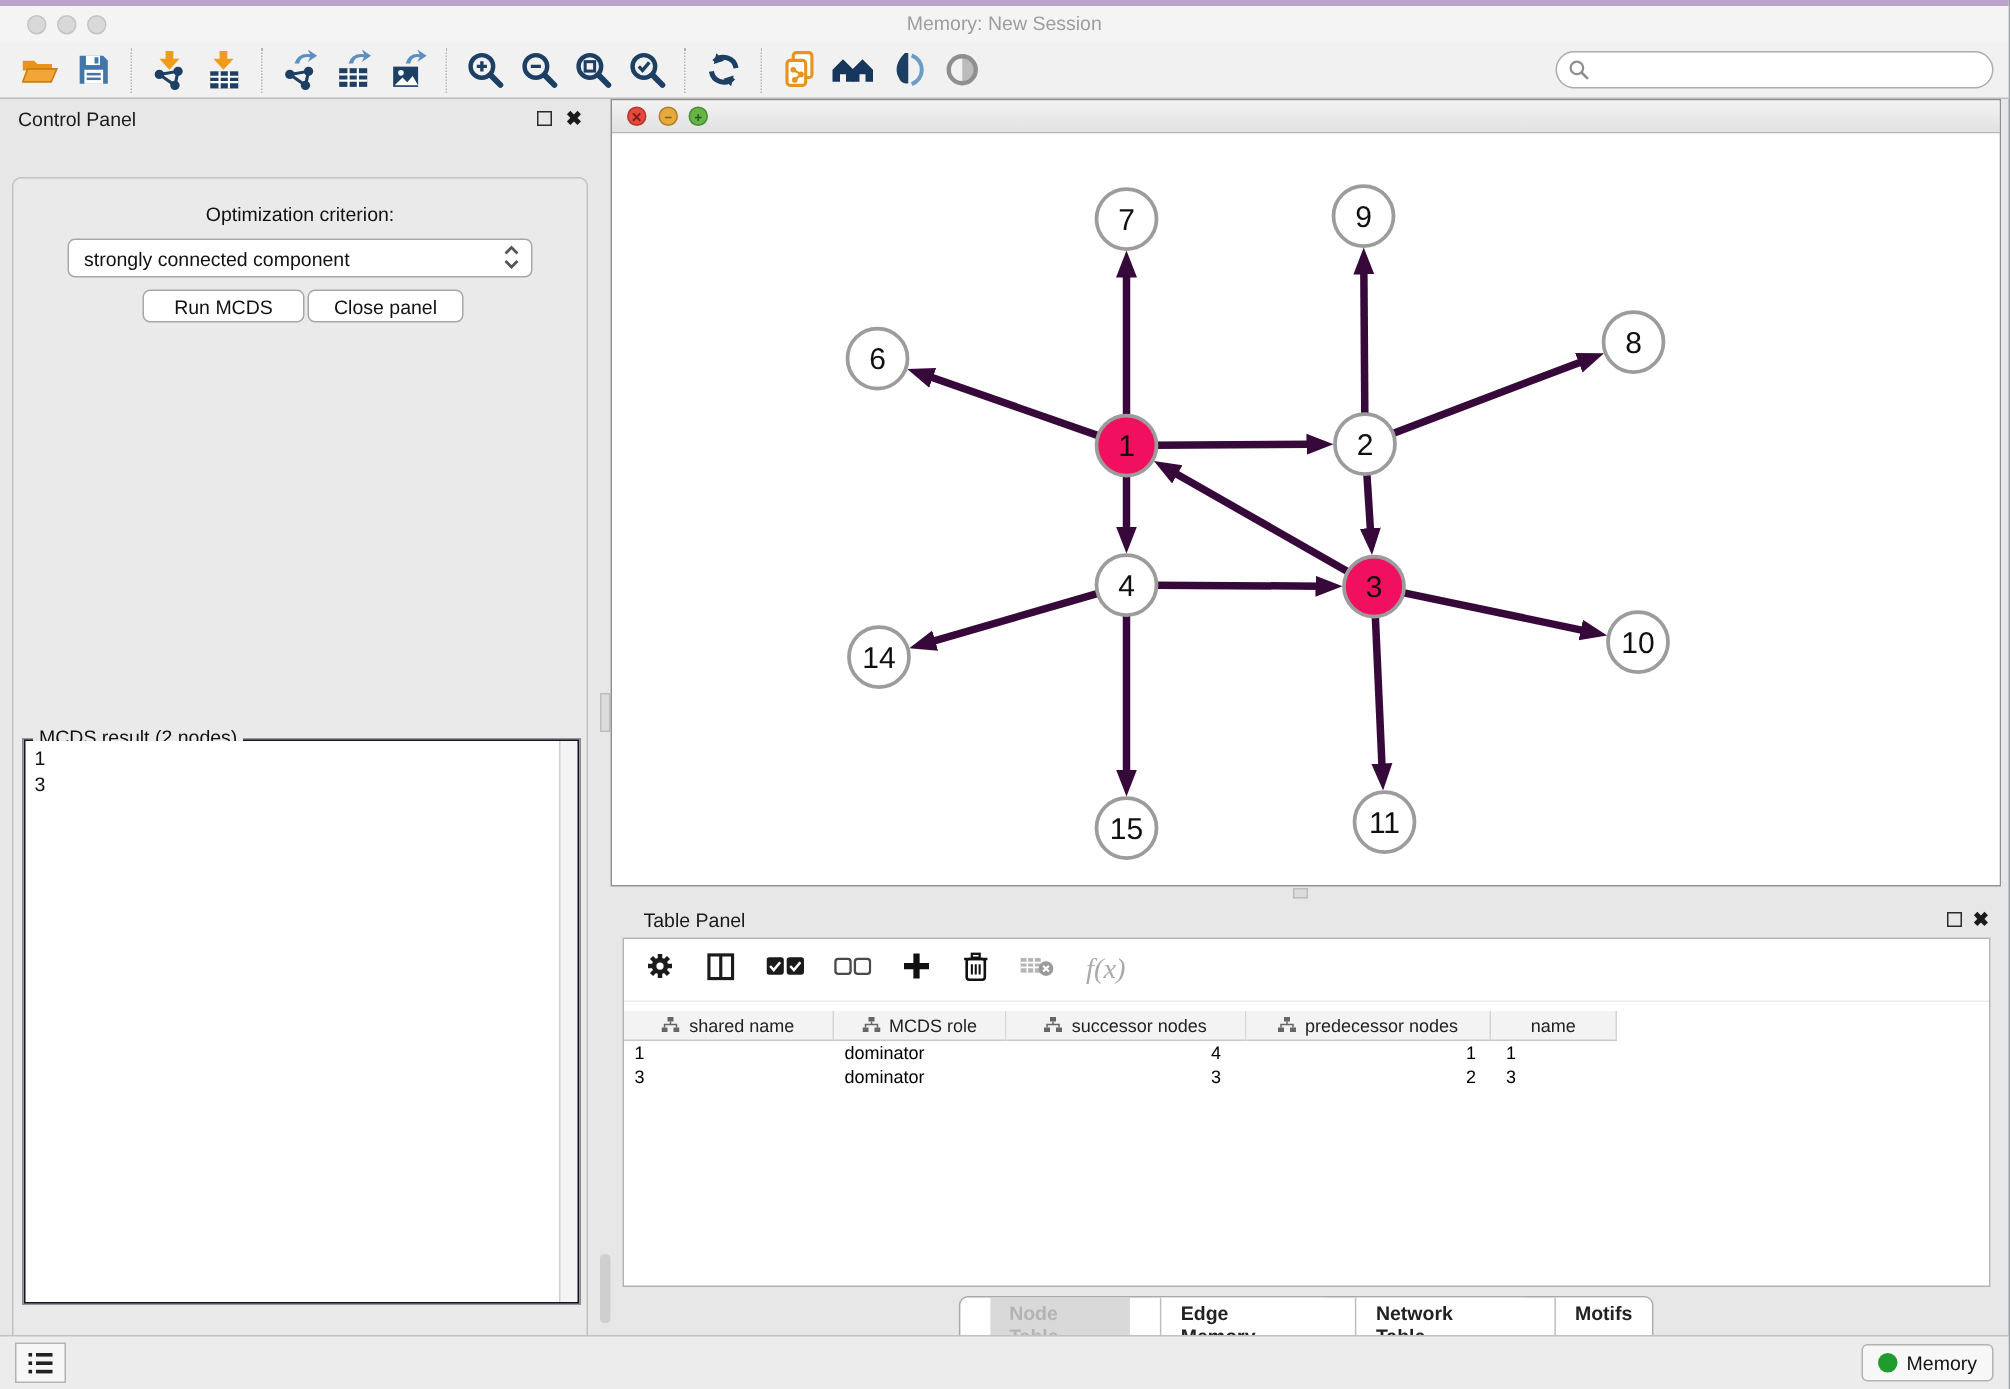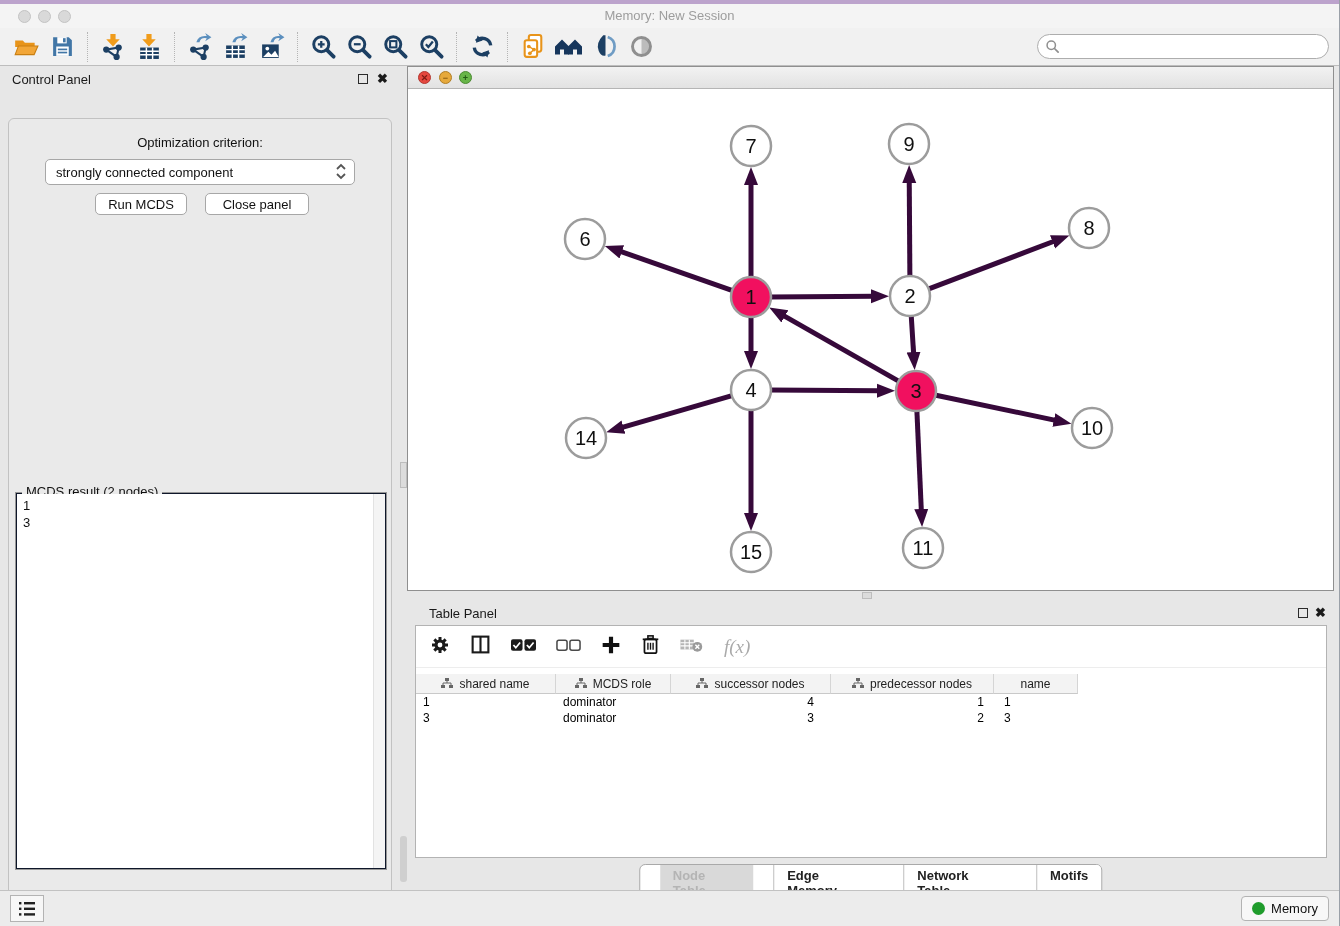--- a/index.html
+++ b/index.html
@@ -33,21 +33,21 @@
   #cp-tabs { position:absolute; left:0; top:31px; width:100%; display:flex; justify-content:center; z-index:2; }
   .cp-tab { font-size:13px; padding:3px 12px; background:#fff; border:1px solid #a9a9a9; border-right:none; color:#111; }
   .cp-tab:first-child { border-radius:4px 0 0 0; }
   .cp-tab.sel { background:#eaeaea; color:#bcbcbc; border-right:1px solid #a9a9a9; border-radius:0 4px 0 0; border-bottom-color:#eaeaea; }
 
   #cp-box { position:absolute; left:8px; top:52px; width:384px; height:826px; background:#eaeaea; border:1px solid #c2c2c2; border-radius:6px; }
   #criterion-label { position:absolute; left:0; width:100%; top:16px; text-align:center; font-size:13px; color:#111; }
   #criterion-select { position:absolute; left:36px; top:40px; width:310px; height:22px; background:#fff; border:1px solid #a7a7a7; border-radius:5px; font-size:13px; display:flex; align-items:center; padding:12px 10px; color:#111; }
   #criterion-select svg { position:absolute; right:7px; top:3px; }
   .cp-btn { position:absolute; top:74px; height:22px; background:#fff; border:1px solid #a7a7a7; border-radius:5px; font-size:13px; display:flex; align-items:center; justify-content:center; color:#111; }
-  #run-btn { left:86px; width:92px; }
+  #run-btn { left:86px; width:108px; }
   #close-btn { left:196px; width:104px; }
 
   #result-fieldset { position:absolute; left:6px; top:373px; width:372px; height:378px; border:1px solid #979797; background:#0f172a; }
   #result-legend { position:absolute; left:6px; top:-9px; background:#eaeaea; padding:0 4px; font-size:13px; color:#111; }
   #result-text { position:absolute; inset:1px 13px 1px 1px; background:#fff; padding:3px 6px; font-size:13px; line-height:17px; white-space:pre-line; color:#111; }
   #result-scroll { position:absolute; top:1px; right:1px; bottom:1px; width:12px; background:#f4f4f4; border-left:1px solid #e2e2e2; }
 
   
   #v-splitter { position:absolute; left:400px; top:66px; width:7px; height:822px; }
   #v-grip { position:absolute; left:0; top:396px; width:7px; height:26px; background:#dcdcdc; border:1px solid #bdbdbd; }

